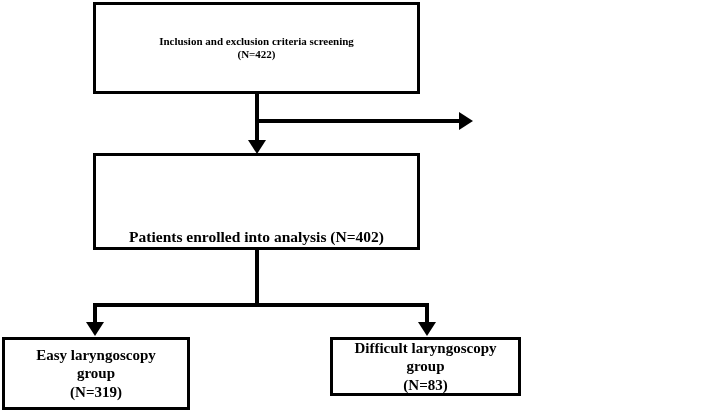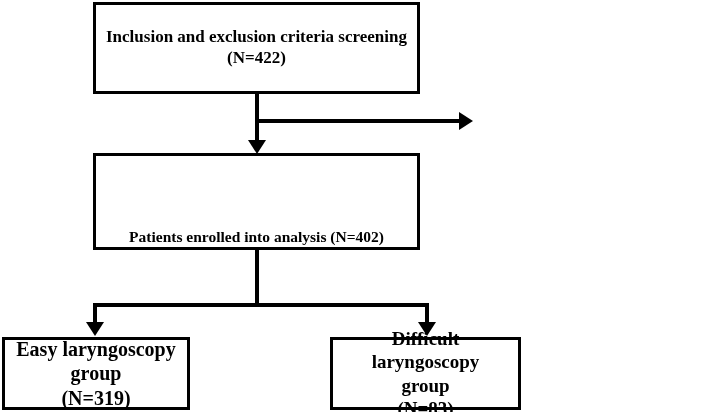--- a/index.html
+++ b/index.html
@@ -31,38 +31,38 @@
   .node .node-text {
     display: block;
     width: 100%;
     padding: 0 6px;
     white-space: pre-line;
   }
 
   
   #node-screening {
     left: 93px;  top: 2px;   width: 327px; height: 92px;
-    font-size: 17px;
+    font-size: 11px;
   }
   #node-excluded {
     left: 473px; top: 87px;  width: 230px; height: 69px;
     font-size: 15px;
   }
   #node-enrolled {
     left: 93px;  top: 153px; width: 327px; height: 97px;
     font-size: 15.5px;
     align-items: flex-end;
   }
   #node-easy {
     left: 2px;   top: 337px; width: 188px; height: 73px;
-    font-size: 20px;
+    font-size: 15px;
   }
   #node-difficult {
-    left: 330px; top: 337px; width: 191px; height: 73px;
-    font-size: 19px;
+    left: 330px; top: 337px; width: 191px; height: 59px;
+    font-size: 15px;
   }
 
   
   .conn {
     position: absolute;
     background: #000000;
   }
   .conn-v { width: 4px; }
   .conn-h { height: 4px; }
 

